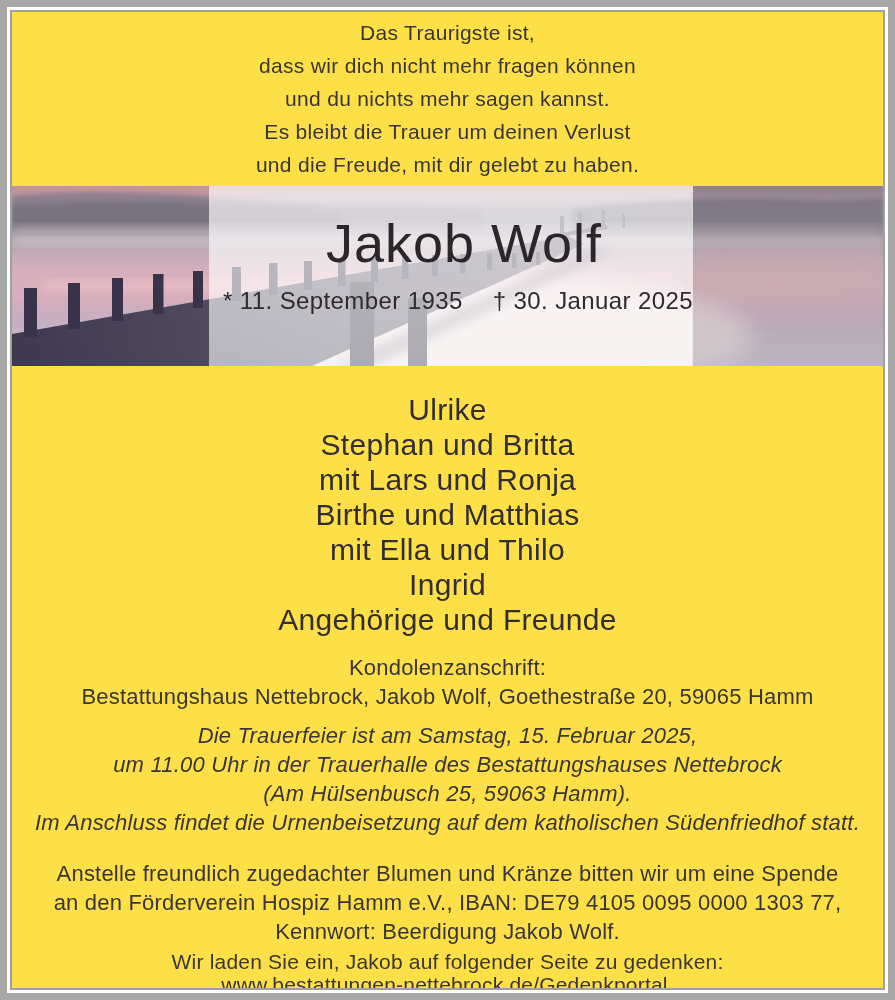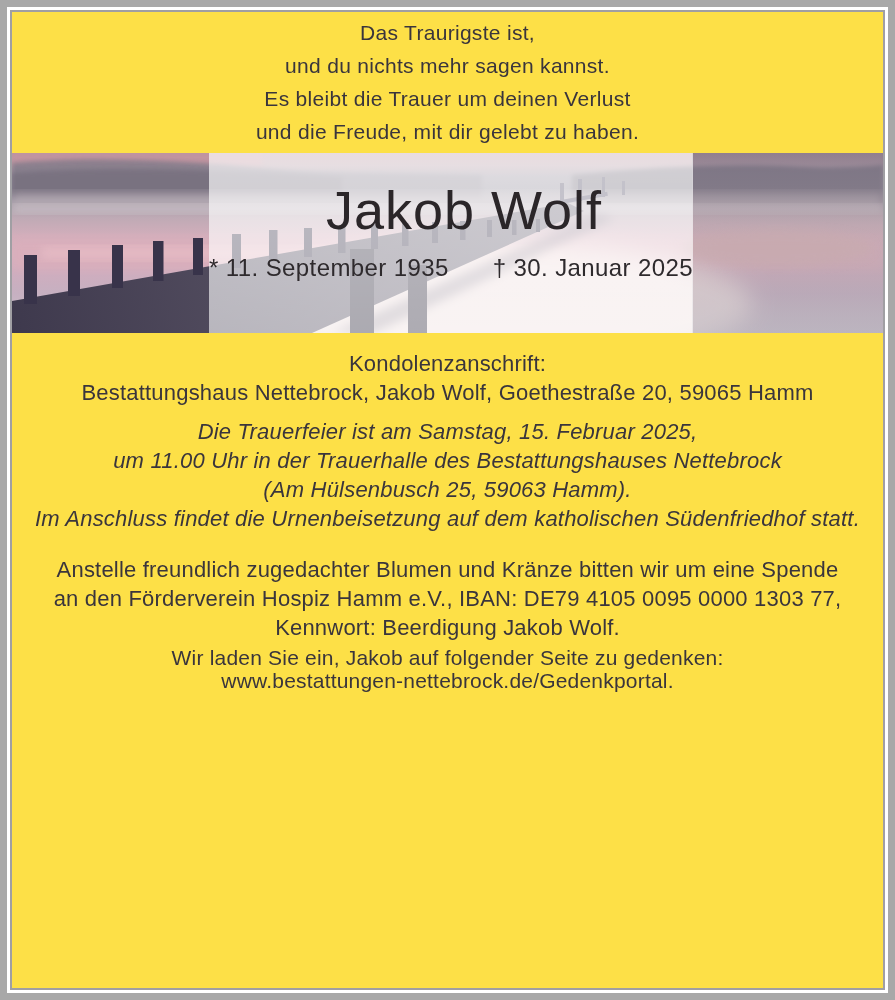--- a/index.html
+++ b/index.html
@@ -40,36 +40,37 @@
   }
   .deceased-name {
     margin-top:26px;
     font-size:54px;
     letter-spacing:1px;
     color:#2b2629;
     padding-left:26px;
   }
   .dates {
     margin-top:13px;
-    display:flex; justify-content:space-between; 
+    display:flex; justify-content:flex-end; gap:30px;
     font-size:24px; letter-spacing:.4px;
     color:#2e2a2d;
     white-space:nowrap;
   }
 </style>
 </head>
 <body>
 
 <div class="page">
  <div class="frame-white">
   <div class="frame-line">
    <div class="content">
 
     <div class="poem">
       <div>Das Traurigste ist,</div>
+      <div>dass wir dich nicht mehr fragen können</div>
       <div>und du nichts mehr sagen kannst.</div>
       <div>Es bleibt die Trauer um deinen Verlust</div>
       <div>und die Freude, mit dir gelebt zu haben.</div>
     </div>
 
     <div class="banner">
       <svg viewBox="0 0 871 180" preserveAspectRatio="none" aria-hidden="true">
         <defs>
           <linearGradient id="bg" x1="0" y1="0" x2="0" y2="1">
             <stop offset="0" stop-color="#bb93a0"></stop>
@@ -163,20 +164,29 @@
 
       <div class="overlay">
         <div class="deceased-name">Jakob Wolf</div>
         <div class="dates">
           <span>* 11. September 1935</span>
           <span>† 30. Januar 2025</span>
         </div>
       </div>
     </div>
 
+    <div class="mourners">
+      <div>Ulrike</div>
+      <div>Stephan und Britta</div>
+      <div>mit Lars und Ronja</div>
+      <div>Birthe und Matthias</div>
+      <div>mit Ella und Thilo</div>
+      <div>Ingrid</div>
+      <div>Angehörige und Freunde</div>
+    </div>
 
     <div class="para condolence">
       <div>Kondolenzanschrift:</div>
       <div>Bestattungshaus Nettebrock, Jakob Wolf, Goethestraße 20, 59065 Hamm</div>
     </div>
 
     <div class="para service">
       <div>Die Trauerfeier ist am Samstag, 15. Februar 2025,</div>
       <div>um 11.00 Uhr in der Trauerhalle des Bestattungshauses Nettebrock</div>
       <div>(Am Hülsenbusch 25, 59063 Hamm).</div>

